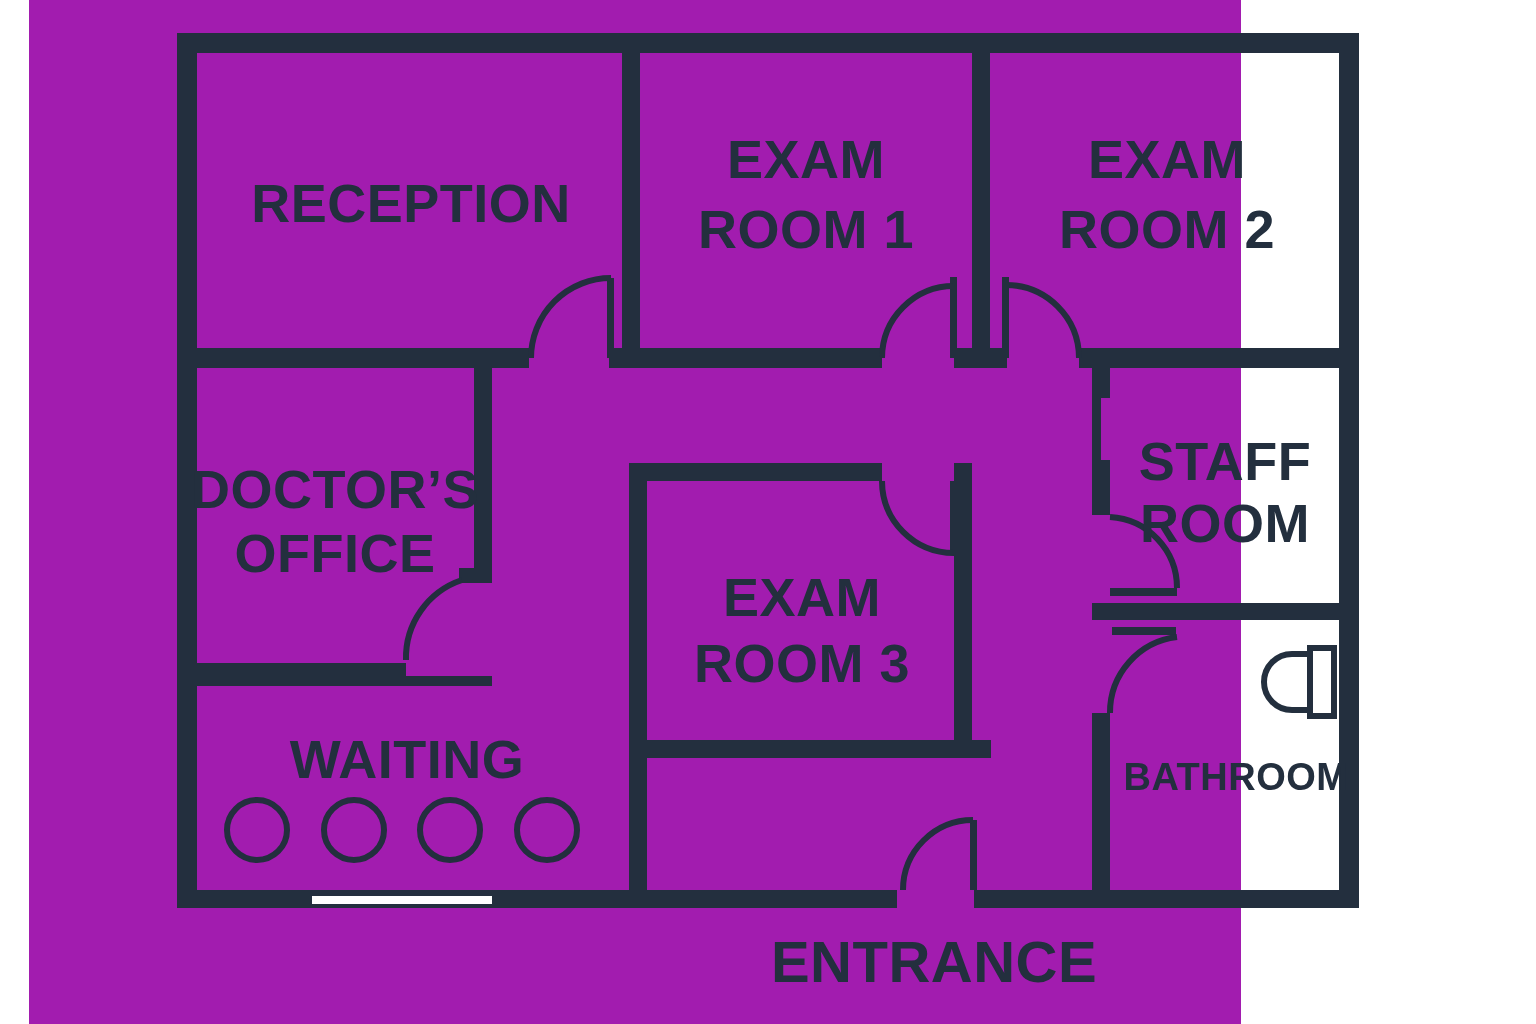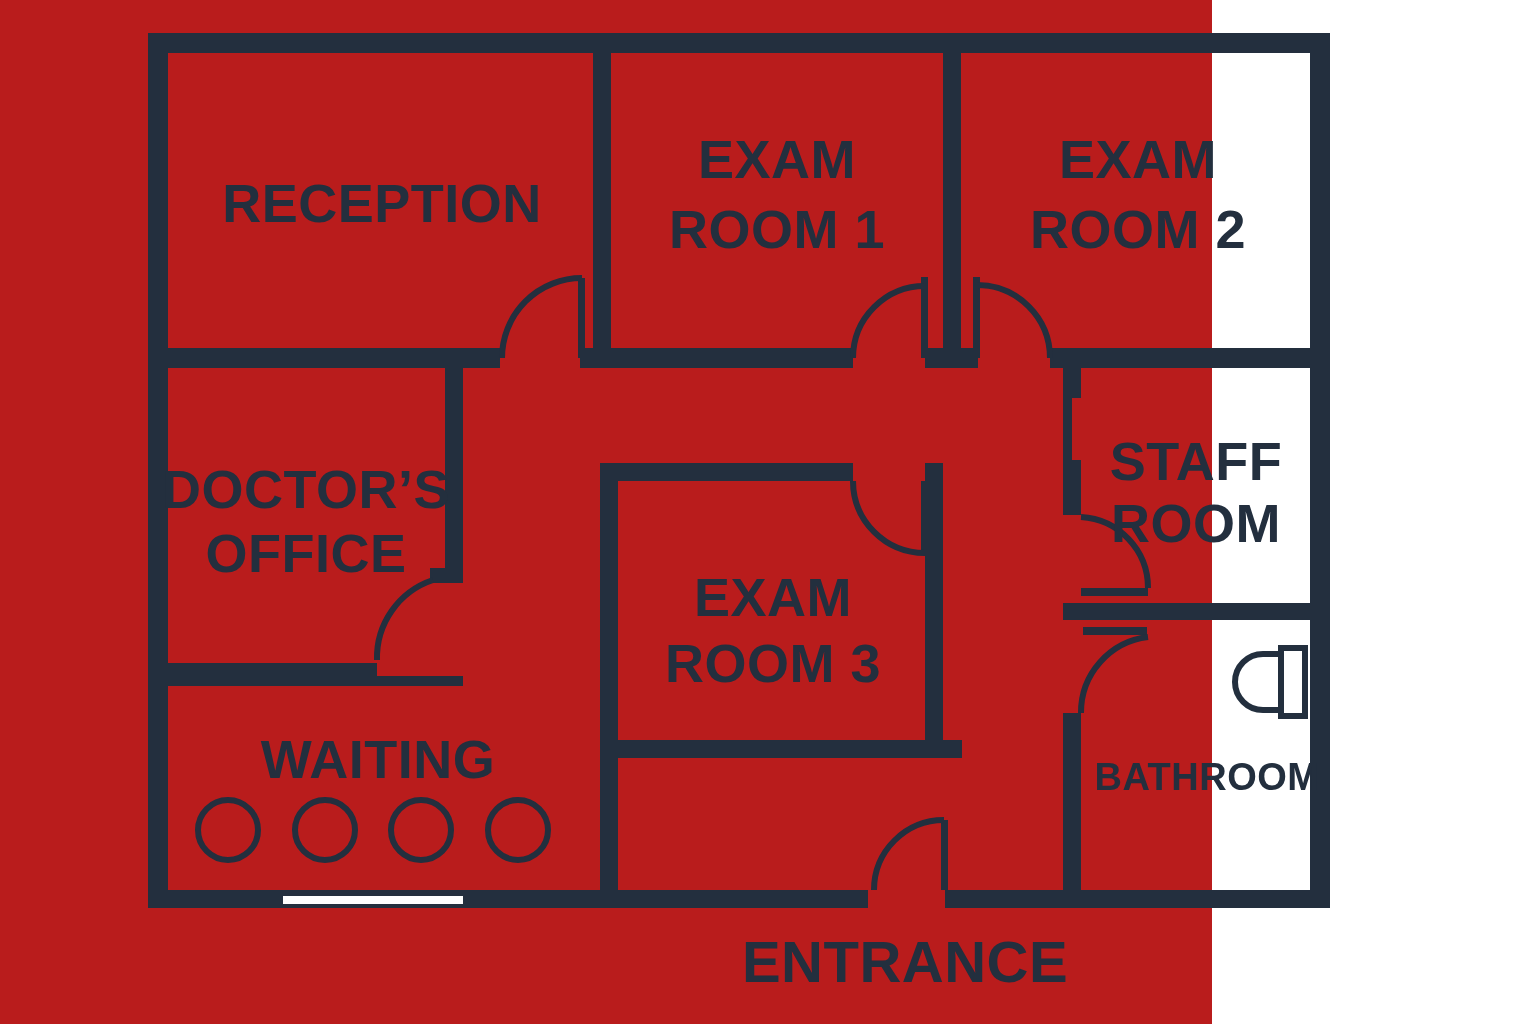--- a/index.html
+++ b/index.html
@@ -1,16 +1,16 @@
 <!DOCTYPE html>
 <html><head>
 <meta charset="utf-8">
 <style>
   html,body{margin:0;padding:0;background:#ffffff;width:1536px;height:1024px;overflow:hidden;}
-  .plan-wrap{position:relative;width:1212px;height:1024px;background:#b91c1c;}
+  .plan-wrap{position:relative;width:1212px;height:1024px;background:#a21caf;margin-left:29px;}
   svg{display:block;}
   .room-label{
     font-family:"Liberation Sans","DejaVu Sans",sans-serif;
     font-weight:bold;
     fill:#232f3e;
     letter-spacing:0.5px;
   }
   .lbl-main{font-size:54px;}
   .lbl-small{font-size:38px;}
   .lbl-entrance{font-size:58px;}

